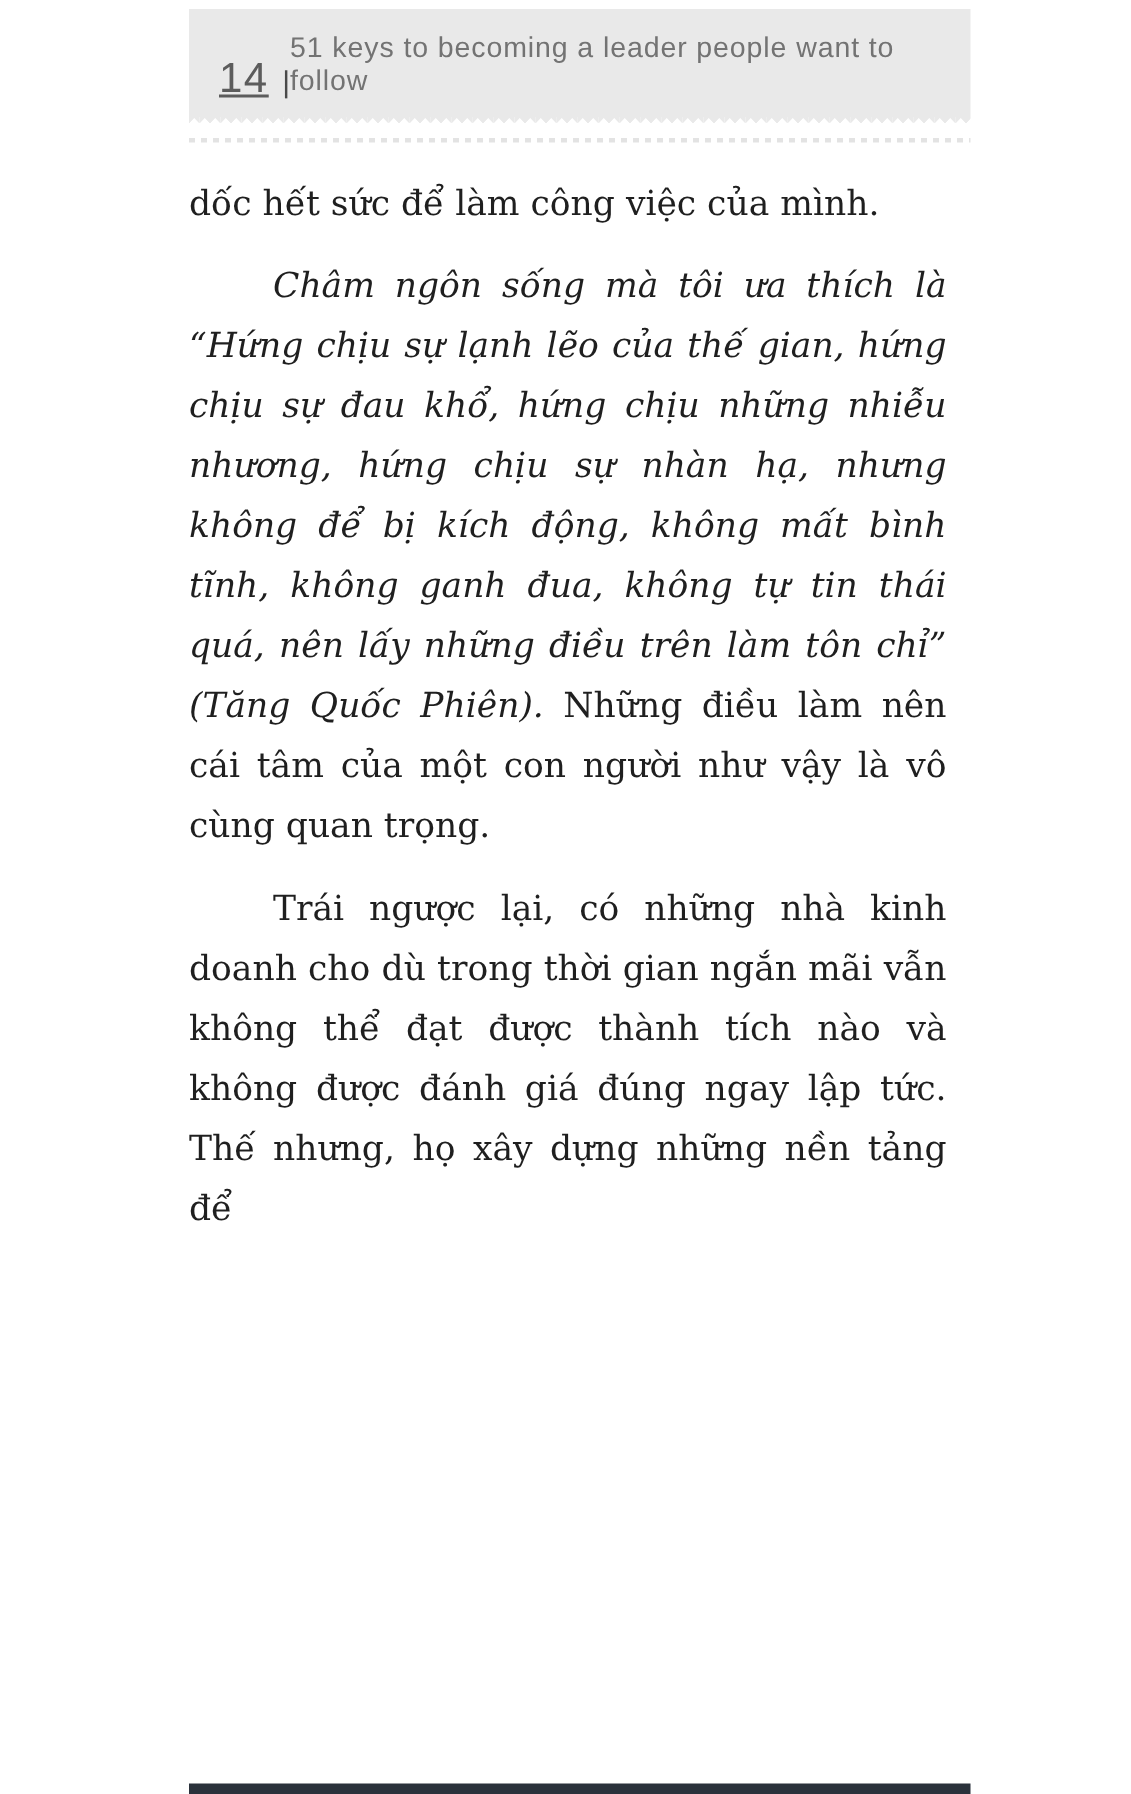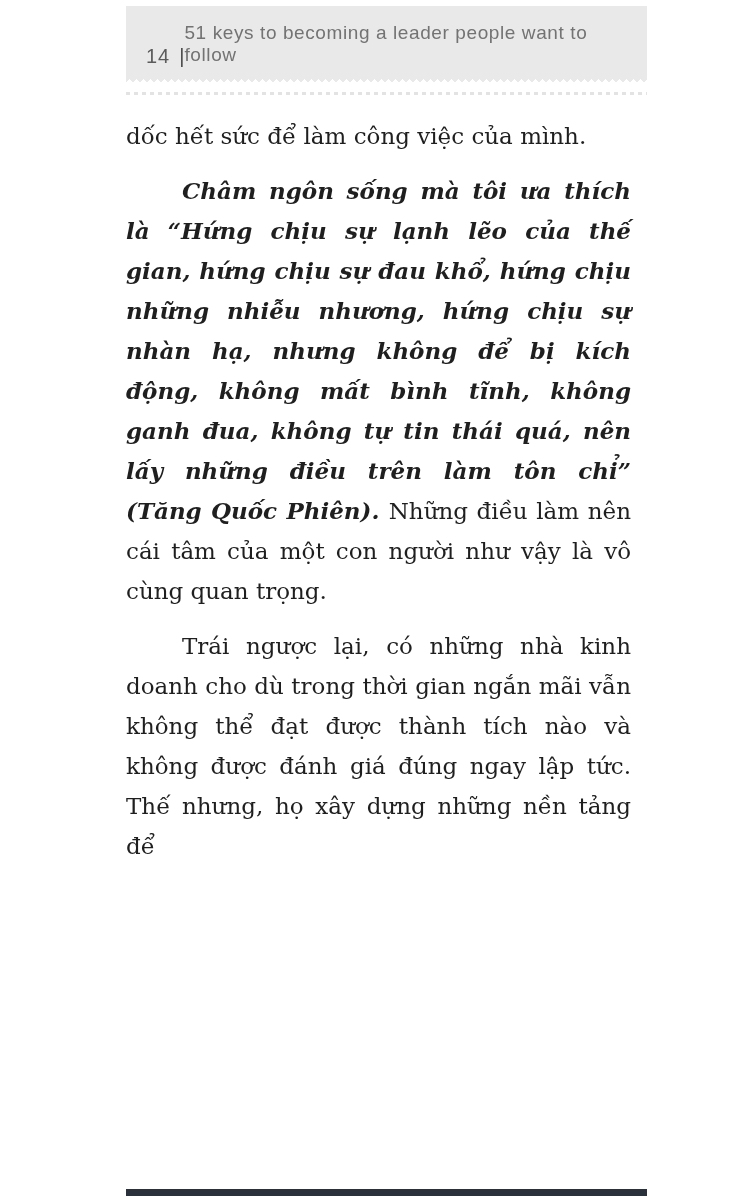--- a/index.html
+++ b/index.html
@@ -26,21 +26,21 @@
     box-sizing: border-box;
     padding: 0 14px 10px 20px;
     font-family: "Liberation Sans", sans-serif;
   }
   .page-number-wrap {
     display: flex;
     align-items: baseline;
     gap: 9px;
     color: #5c5c5c;
   }
-  .page-number { font-size: 20px; letter-spacing: 1px; }
+  .page-number { font-size: 28px; letter-spacing: 1px; text-decoration: underline; }
   .page-number-sep { font-size: 20px; font-weight: 300; color: #4a4a4a; }
   .running-title {
     font-size: 19px;
     color: #737373;
     letter-spacing: 0.6px;
     padding-bottom: 2px;
   }
   
   .header-perforation {
     position: absolute;
@@ -72,21 +72,21 @@
     color: #1f1f1f;
     font-size: 23px;
     line-height: 40px;
     text-align: justify;
   }
   .page-body p {
     margin: 0 16px 15px 0;
     text-indent: 56px;
   }
   .page-body p.no-indent { text-indent: 0; }
-  .seg-italic { font-style: italic; font-weight: bold; }
+  .seg-italic { font-style: italic; }
   .seg-regular { font-style: normal; }
 
   
   .footer-bar {
     position: absolute;
     left: 126px;
     bottom: 0;
     width: 521px;
     height: 7px;
     background: #2a313b;

